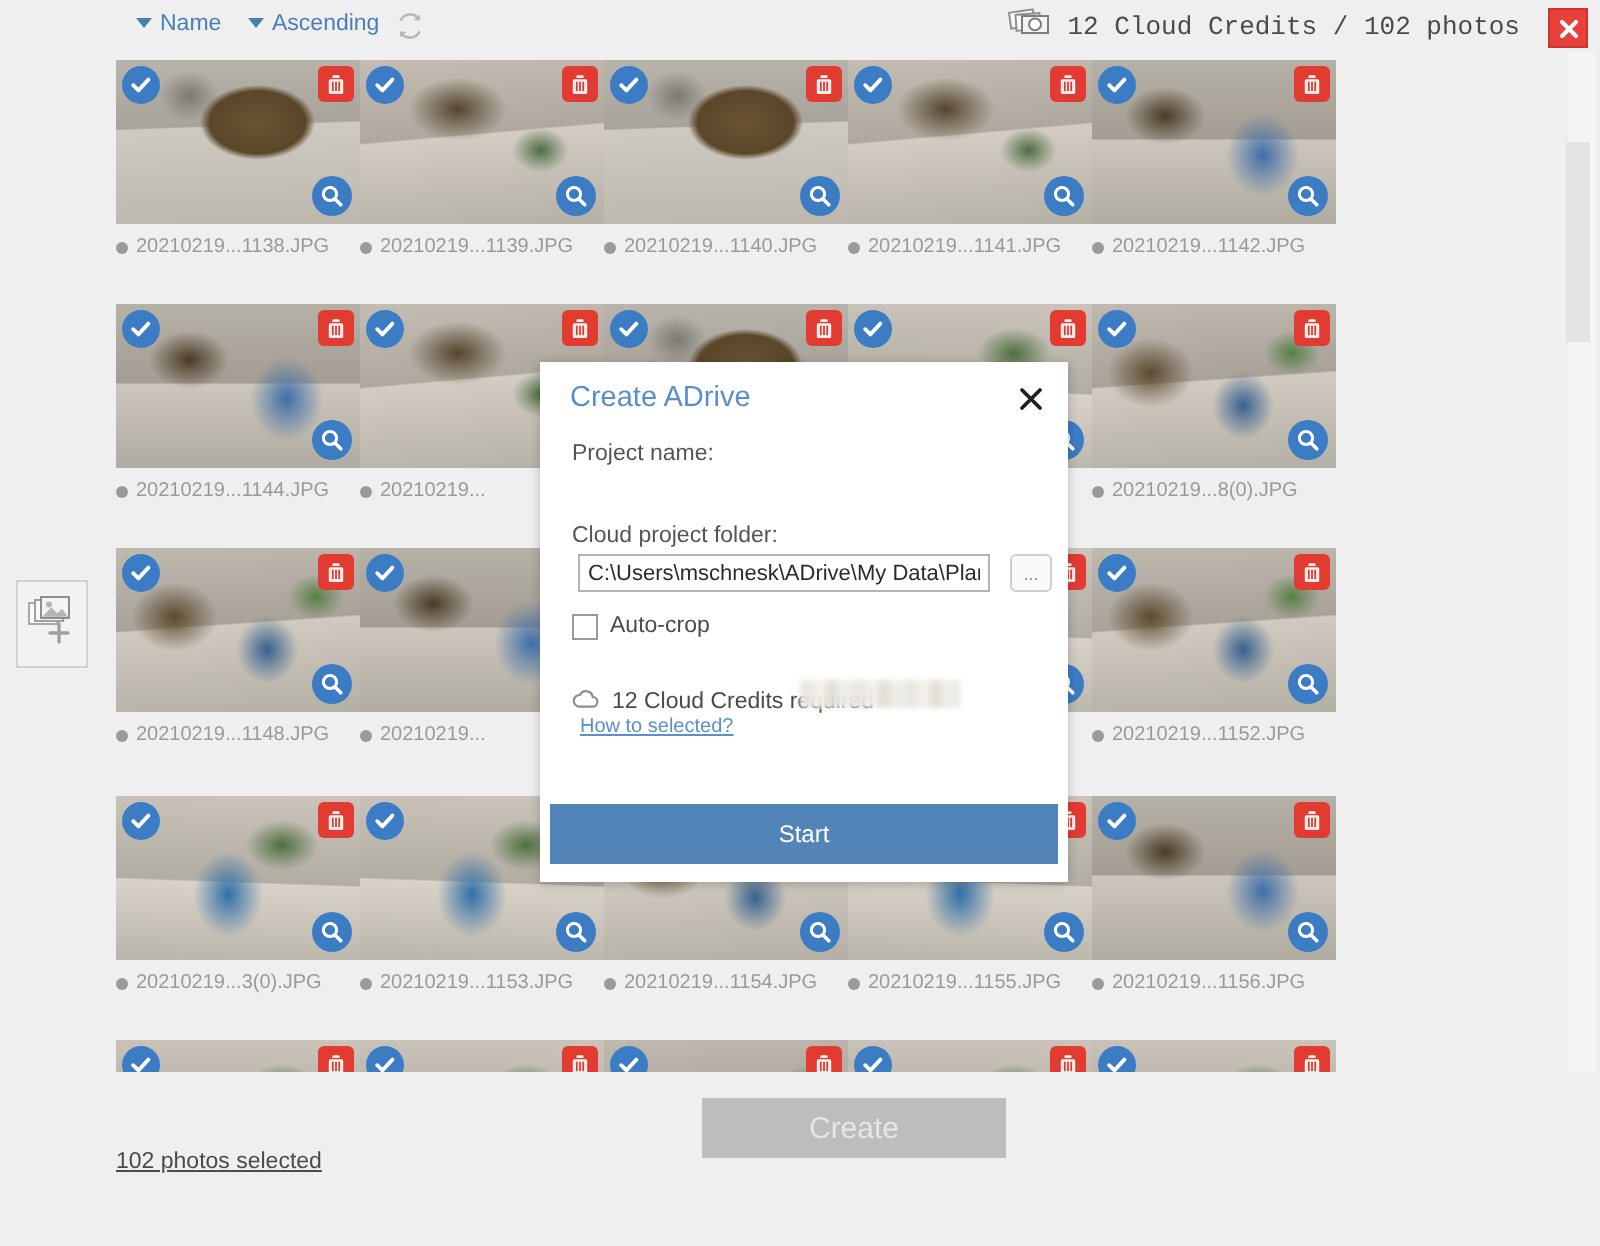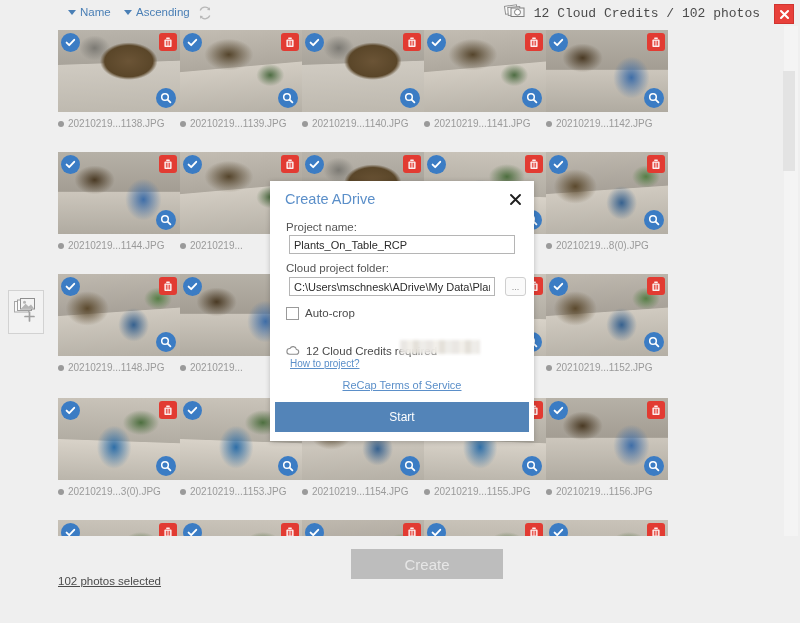--- a/index.html
+++ b/index.html
@@ -995,39 +995,37 @@
   <div id="dialog">
     <div id="dialog-title">Create ADrive</div>
 
     <div id="dialog-close-btn">
       <svg width="13" height="13" viewBox="0 0 13 13">
         <path d="M2 2 L11 11 M11 2 L2 11" stroke="#1f1f1f" stroke-width="1.9" stroke-linecap="round"></path>
       </svg>
     </div>
 
     <div class="field-label" id="label-project-name">Project name:</div>
-    <input id="input-project-name" type="text" value="Plants_On_Table_RCP" style="">
 
     <div class="field-label" id="label-cloud-folder">Cloud project folder:</div>
     <input id="input-cloud-folder" type="text" value="C:\Users\mschnesk\ADrive\My Data\Plant Table" style="">
     <button id="browse-folder-btn">...</button>
 
     <div id="autocrop-row">
       <span id="autocrop-box"></span>
       <span id="autocrop-label">Auto-crop</span>
     </div>
 
     <div id="credits-required-row">
       <span>
         <svg width="14" height="11" viewBox="0 0 14 11">
           <path d="M3.6 9.3h6.6a2.4 2.4 0 0 0 .2-4.8 3.4 3.4 0 0 0-6.4-1A2.6 2.6 0 0 0 3.6 9.3z" fill="none" stroke="#8d8d8d" stroke-width="1.1"></path>
         </svg>
       </span>
       <span id="credits-required-text">12 Cloud Credits required</span>
     </div>
     <div id="redaction"></div>
 
-    <div id="how-to-purchase">How to project?</div>
-    <div id="terms-link">ReCap Terms of Service</div>
+    <div id="how-to-purchase">How to selected?</div>
 
     <button id="start-btn">Start</button>
   </div>
 </div>
 
 </body></html>

